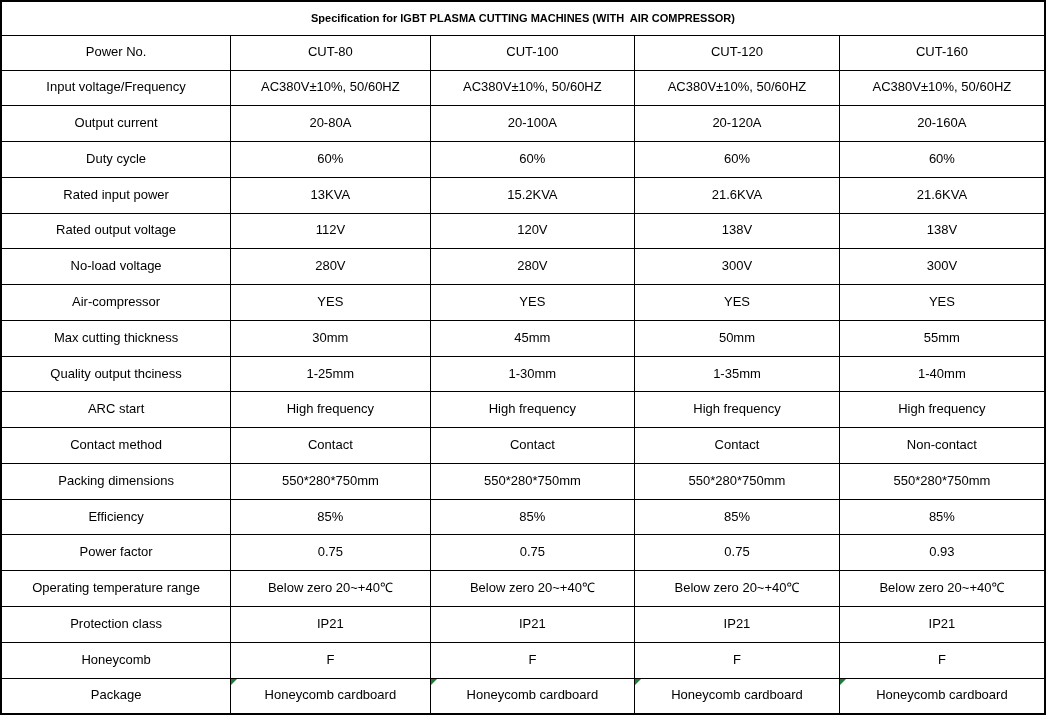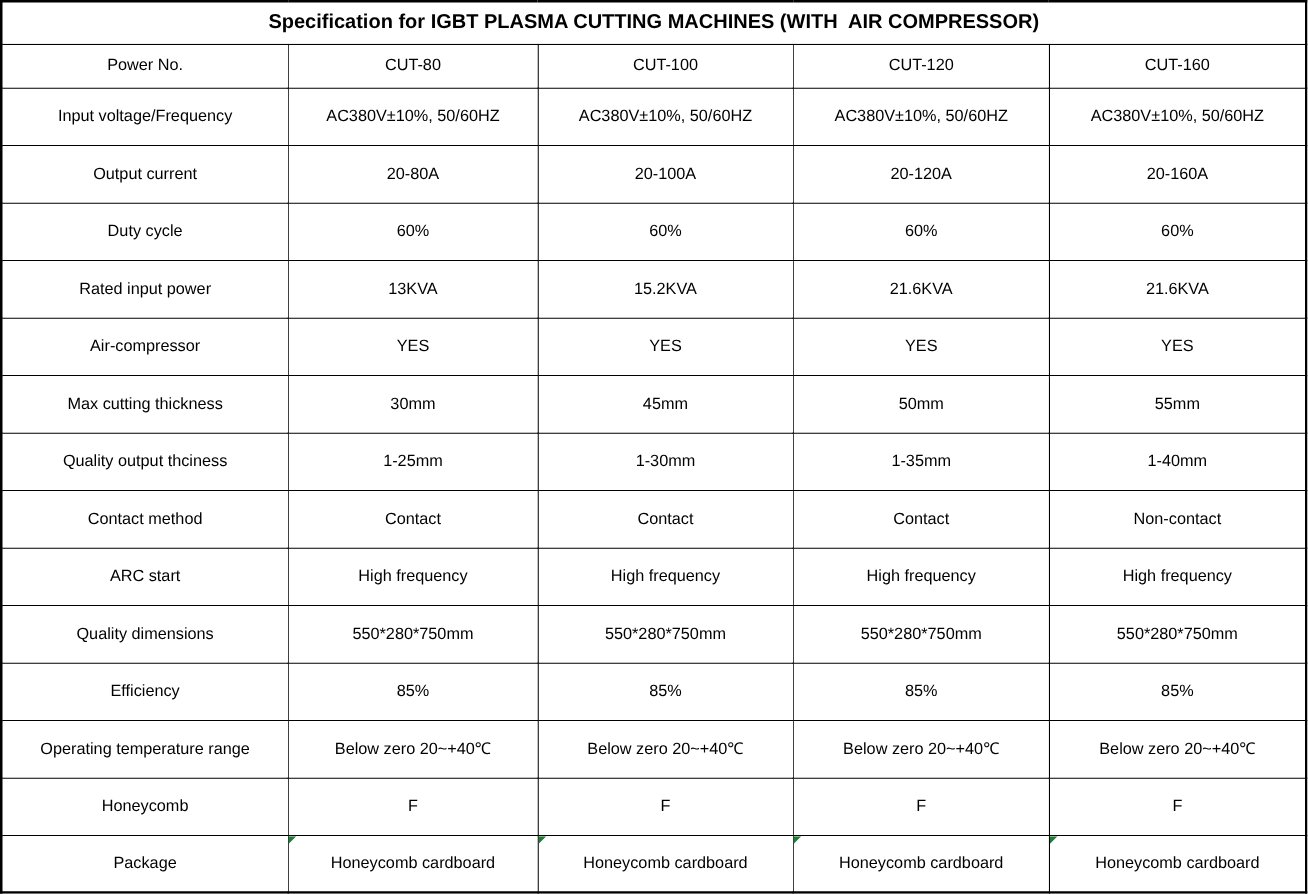--- a/index.html
+++ b/index.html
@@ -24,21 +24,21 @@
     vertical-align: middle;
     font-size: 13px;
     line-height: 1.15;
     padding: 2px 4px;
     background: #ffffff;
     position: relative;
     overflow: hidden;
   }
   tr.title-row td {
     font-weight: bold;
-    font-size: 16px;
+    font-size: 11px;
     white-space: pre;
     height: 34px;
   }
   tr.header-row td { height: 35px; }
   tbody tr td { height: 34px; }
   td.flagged::before {
     content: "";
     position: absolute;
     top: 0;
     left: 0;
@@ -94,20 +94,34 @@
         <td>60%</td>
       </tr>
       <tr>
         <td>Rated input power</td>
         <td>13KVA</td>
         <td>15.2KVA</td>
         <td>21.6KVA</td>
         <td>21.6KVA</td>
       </tr>
       <tr>
+        <td>Rated output voltage</td>
+        <td>112V</td>
+        <td>120V</td>
+        <td>138V</td>
+        <td>138V</td>
+      </tr>
+      <tr>
+        <td>No-load voltage</td>
+        <td>280V</td>
+        <td>280V</td>
+        <td>300V</td>
+        <td>300V</td>
+      </tr>
+      <tr>
         <td>Air-compressor</td>
         <td>YES</td>
         <td>YES</td>
         <td>YES</td>
         <td>YES</td>
       </tr>
       <tr>
         <td>Max cutting thickness</td>
         <td>30mm</td>
         <td>45mm</td>
@@ -115,53 +129,67 @@
         <td>55mm</td>
       </tr>
       <tr>
         <td>Quality output thciness</td>
         <td>1-25mm</td>
         <td>1-30mm</td>
         <td>1-35mm</td>
         <td>1-40mm</td>
       </tr>
       <tr>
+        <td>ARC start</td>
+        <td>High frequency</td>
+        <td>High frequency</td>
+        <td>High frequency</td>
+        <td>High frequency</td>
+      </tr>
+      <tr>
         <td>Contact method</td>
         <td>Contact</td>
         <td>Contact</td>
         <td>Contact</td>
         <td>Non-contact</td>
       </tr>
       <tr>
-        <td>ARC start</td>
-        <td>High frequency</td>
-        <td>High frequency</td>
-        <td>High frequency</td>
-        <td>High frequency</td>
-      </tr>
-      <tr>
-        <td>Quality dimensions</td>
+        <td>Packing dimensions</td>
         <td>550*280*750mm</td>
         <td>550*280*750mm</td>
         <td>550*280*750mm</td>
         <td>550*280*750mm</td>
       </tr>
       <tr>
         <td>Efficiency</td>
         <td>85%</td>
         <td>85%</td>
         <td>85%</td>
         <td>85%</td>
       </tr>
       <tr>
+        <td>Power factor</td>
+        <td>0.75</td>
+        <td>0.75</td>
+        <td>0.75</td>
+        <td>0.93</td>
+      </tr>
+      <tr>
         <td>Operating temperature range</td>
         <td>Below zero 20~+40℃</td>
         <td>Below zero 20~+40℃</td>
         <td>Below zero 20~+40℃</td>
         <td>Below zero 20~+40℃</td>
+      </tr>
+      <tr>
+        <td>Protection class</td>
+        <td>IP21</td>
+        <td>IP21</td>
+        <td>IP21</td>
+        <td>IP21</td>
       </tr>
       <tr>
         <td>Honeycomb</td>
         <td>F</td>
         <td>F</td>
         <td>F</td>
         <td>F</td>
       </tr>
       <tr>
         <td>Package</td>

